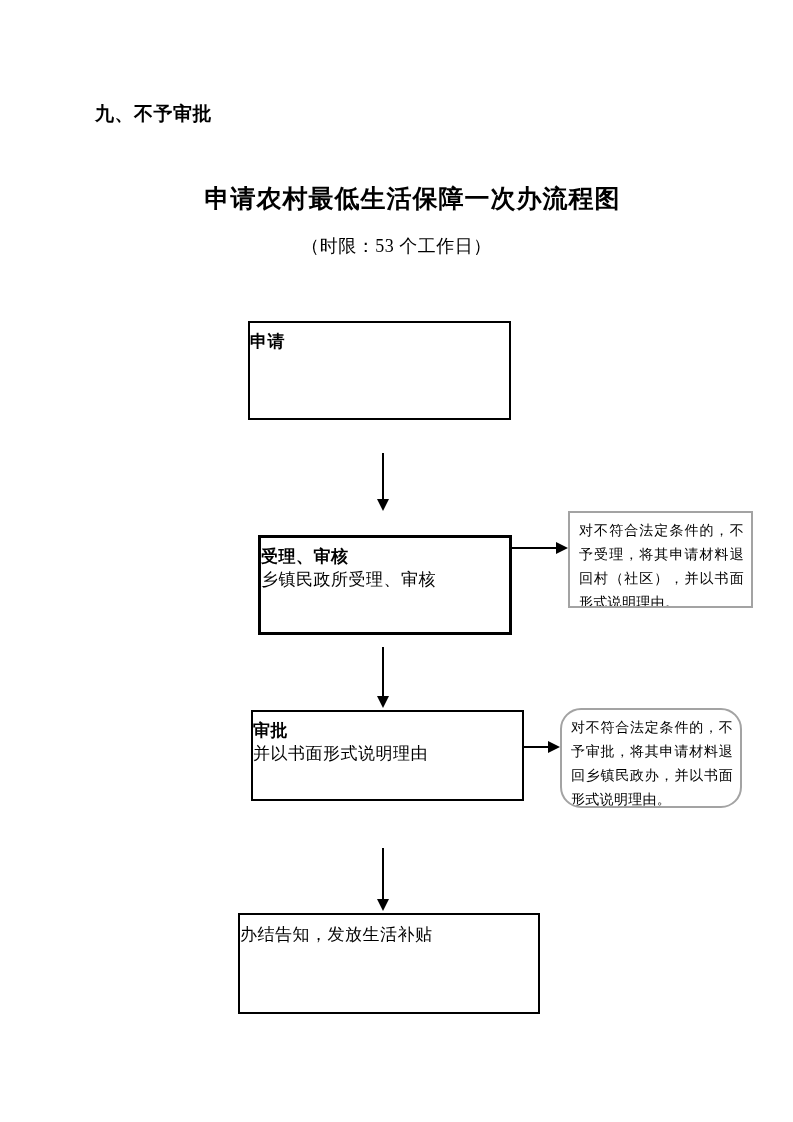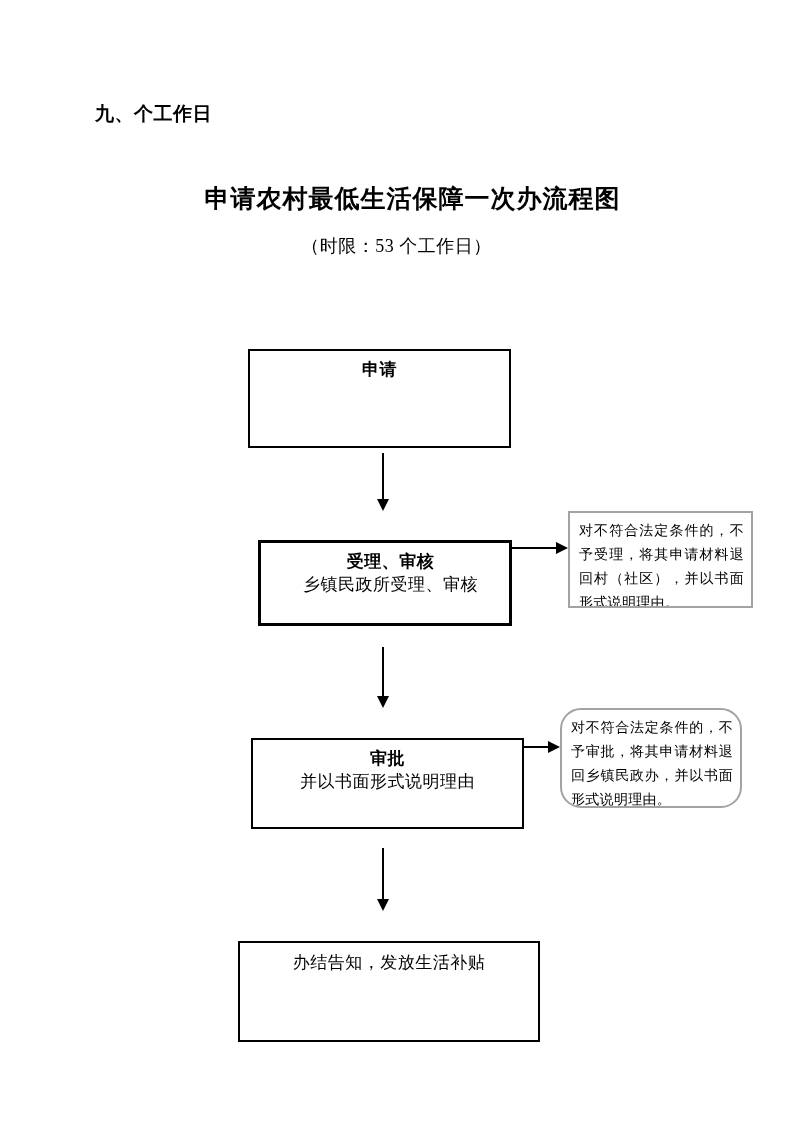--- a/index.html
+++ b/index.html
@@ -50,43 +50,41 @@
     font-size: 18px;
     letter-spacing: 0.5px;
   }
 
   
   .flow-box {
     position: absolute;
     box-sizing: border-box;
     border: 2px solid #000000;
     background: #ffffff;
-    text-align: center;
-    margin-top: 28px;
   }
   .flow-box .box-title {
     font-family: "Liberation Serif", "DejaVu Serif", serif;
     font-weight: bold;
     font-size: 17px;
     line-height: 22px;
     letter-spacing: 0.5px;
   }
   .flow-box .box-body {
     font-family: "Liberation Serif", "DejaVu Serif", serif;
     font-size: 17px;
     line-height: 23px;
     letter-spacing: 0.5px;
   }
   .box-inner {
     padding-top: 8px;
   }
 
   
   #box-apply      { left: 248px; top: 321px; width: 263px; height: 99px; }
-  #box-accept     { left: 258px; top: 512px; width: 254px; height: 86px; border-width: 3px; padding-left: 11px; }
+  #box-accept     { left: 258px; top: 535px; width: 254px; height: 100px; border-width: 3px; }
   #box-approve    { left: 251px; top: 710px; width: 273px; height: 91px; }
   #box-notify     { left: 238px; top: 913px; width: 302px; height: 101px; }
 
   
   .side-box {
     position: absolute;
     box-sizing: border-box;
     border: 2px solid #a3a3a3;
     background: #ffffff;
     font-family: Liberation Mono, monospace;
@@ -137,21 +135,21 @@
     border-top: 6px solid transparent;
     border-bottom: 6px solid transparent;
     border-left: 12px solid #000000;
   }
   #arrow-accept-to-note  { left: 512px; top: 547px; width: 45px; }
   #arrow-approve-to-note { left: 524px; top: 746px; width: 25px; }
 </style>
 </head>
 <body>
 
-<div id="section-heading">九、个工作日</div>
+<div id="section-heading">九、不予审批</div>
 
 <div id="chart-title">申请农村最低生活保障一次办流程图</div>
 <div id="chart-subtitle">（时限：53 个工作日）</div>
 
 <div class="flow-box" id="box-apply">
   <div class="box-inner">
     <div class="box-title">申请</div>
   </div>
 </div>
 

